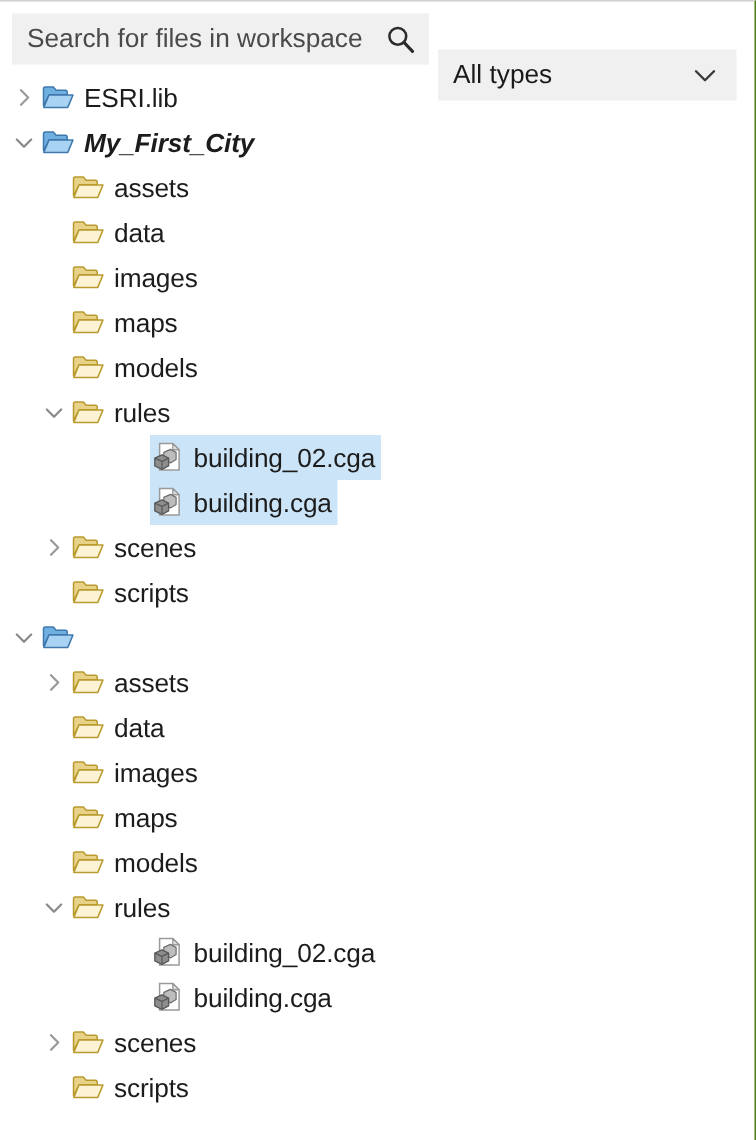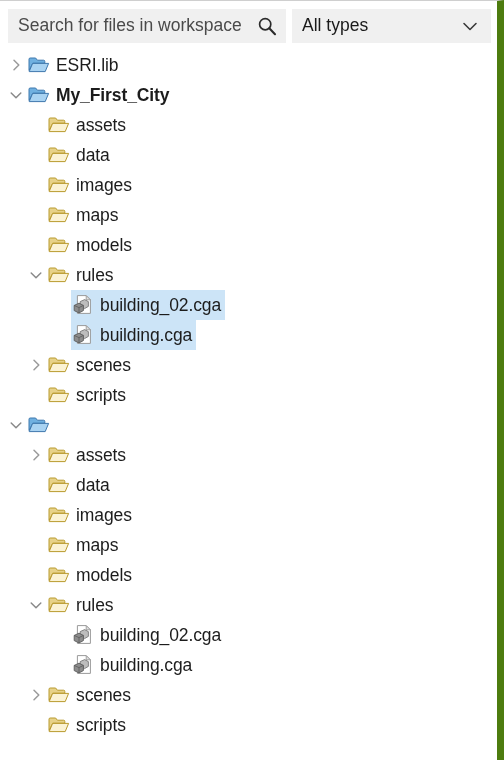--- a/index.html
+++ b/index.html
@@ -14,21 +14,21 @@
     font-family: "Liberation Sans", sans-serif;
     color: #1a1a1a;
     -webkit-font-smoothing: antialiased;
   }
 
   #app {
     position: relative;
     width: 504px;
     height: 760px;
     box-sizing: border-box;
-    border-right: 7px solid #4d7c0f;
+    border-right: 1px solid #4d7c0f;
     border-top: 1px solid #cfcfcf;
     background: #ffffff;
   }
 
   
   .topbar {
     display: flex;
     align-items: flex-start;
     gap: 6px;
     padding: 8px 8px 0 8px;
@@ -66,20 +66,21 @@
 
   .type-select {
     position: relative;
     flex: 0 0 199px;
     height: 34px;
     background: #f0f0f0;
     display: flex;
     align-items: center;
     padding: 0 10px 0 10px;
     box-sizing: border-box;
+    margin-top: 24px;
   }
   .type-value {
     flex: 1;
     font-size: 17.5px;
     color: #1a1a1a;
     line-height: 1;
     white-space: nowrap;
   }
   .chevron-down-icon {
     width: 22px;
@@ -128,36 +129,36 @@
     margin-right: 6px;
   }
 
   .row-label {
     font-size: 17.5px;
     line-height: 30px;
     color: #1c1c1c;
     letter-spacing: -0.1px;
   }
 
-  .tree-row.bold .row-label { font-weight: bold; }
+  .tree-row.bold .row-label { font-weight: bold; font-style: italic; }
 
   
   .row-inner {
     display: flex;
     align-items: center;
     padding-right: 4px;
   }
   .tree-row.selected .row-inner {
     background: #cce4f7;
   }
 
   
   .lvl0 { padding-left: 5px; }
   .lvl1 { padding-left: 25px; }
-  .lvl2 { padding-left: 49px; }
+  .lvl2 { padding-left: 49px; gap: 29px; }
 </style>
 </head>
 <body>
 
 <div id="app">
 
   <div class="topbar">
 
     <div class="search-box">
       <span class="search-placeholder">Search for files in workspace</span>

